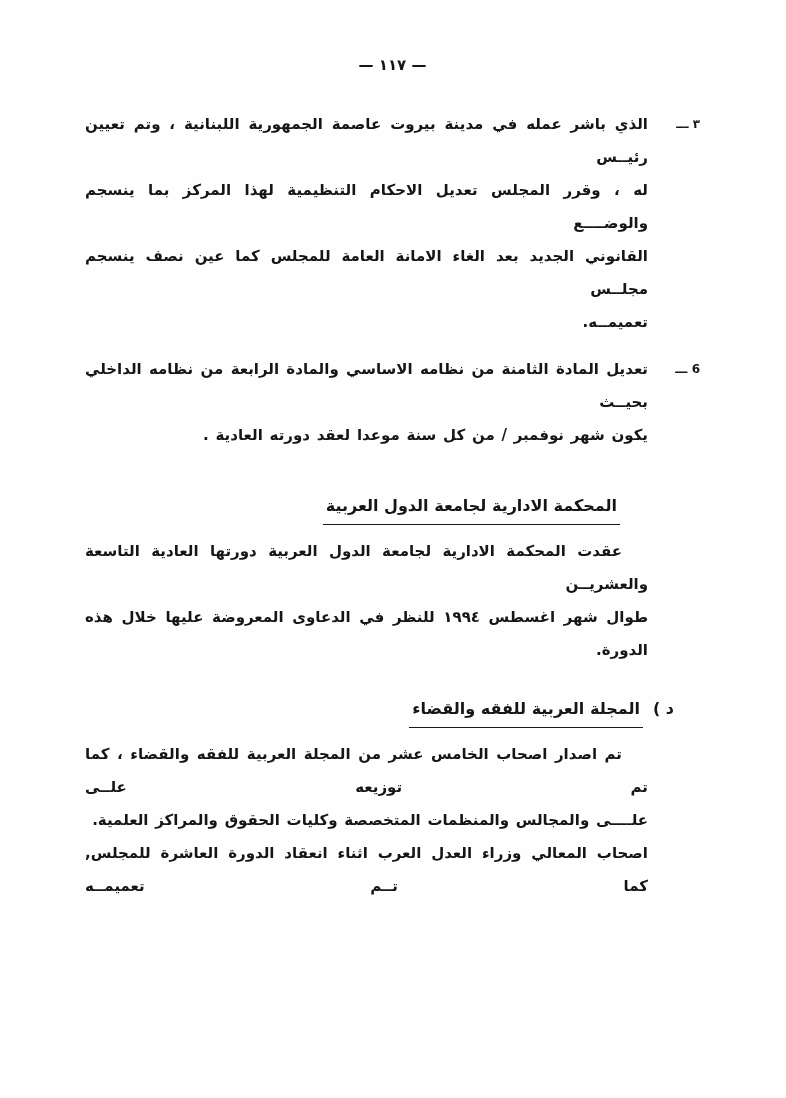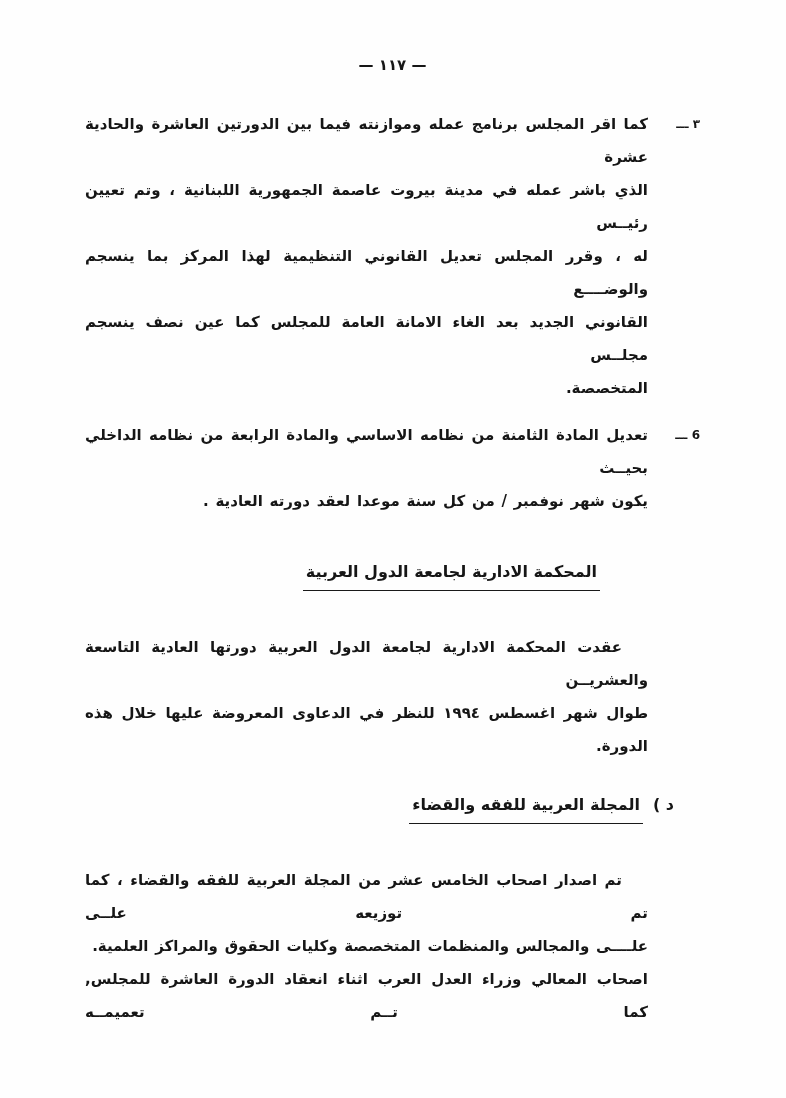--- a/index.html
+++ b/index.html
@@ -53,40 +53,39 @@
     line-height:24px;
   }
   .heading {
     display:inline-block;
     font-size:16px;
     font-weight:700;
     line-height:24px;
     border-bottom:1.6px solid #1a1a1a;
     padding:0 3px 6px 3px;
   }
-  .hr-1 { margin-top:42px; margin-right:100px; }
+  .hr-1 { margin-top:42px; margin-right:80px; }
   .hr-2 { margin-top:30px; margin-right:26px; }
 
-  .section .para { margin-right:52px; margin-top:40px; }
+  .section .para { margin-right:52px; margin-top:10px; }
 </style>
 </head>
 <body>
 
 <div class="page">
 
   <div class="page-number">— ١١٧ —</div>
 
   <div class="numbered-item">
     <div class="item-marker">٣ ـــ</div>
     <div class="item-body">
-      <div class="line">كما اقر المجلس برنامج عمله وموازنته فيما بين الدورتين العاشرة والحادية عشرة</div>
       <div class="line">الذي باشر عمله في مدينة بيروت عاصمة الجمهورية اللبنانية ، وتم تعيين رئيــس</div>
-      <div class="line">له ، وقرر المجلس تعديل القانوني التنظيمية لهذا المركز بما ينسجم والوضــــع</div>
+      <div class="line">له ، وقرر المجلس تعديل الاحكام التنظيمية لهذا المركز بما ينسجم والوضــــع</div>
       <div class="line">القانوني الجديد بعد الغاء الامانة العامة للمجلس كما عين نصف ينسجم مجلــس</div>
-      <div class="line end">المتخصصة.</div>
+      <div class="line end">تعميمــه.</div>
     </div>
   </div>
 
   <div class="numbered-item">
     <div class="item-marker">6 ـــ</div>
     <div class="item-body">
       <div class="line">تعديل المادة الثامنة من نظامه الاساسي والمادة الرابعة من نظامه الداخلي بحيــث</div>
       <div class="line end">يكون شهر نوفمبر / من كل سنة موعدا لعقد دورته العادية .</div>
     </div>
   </div>

